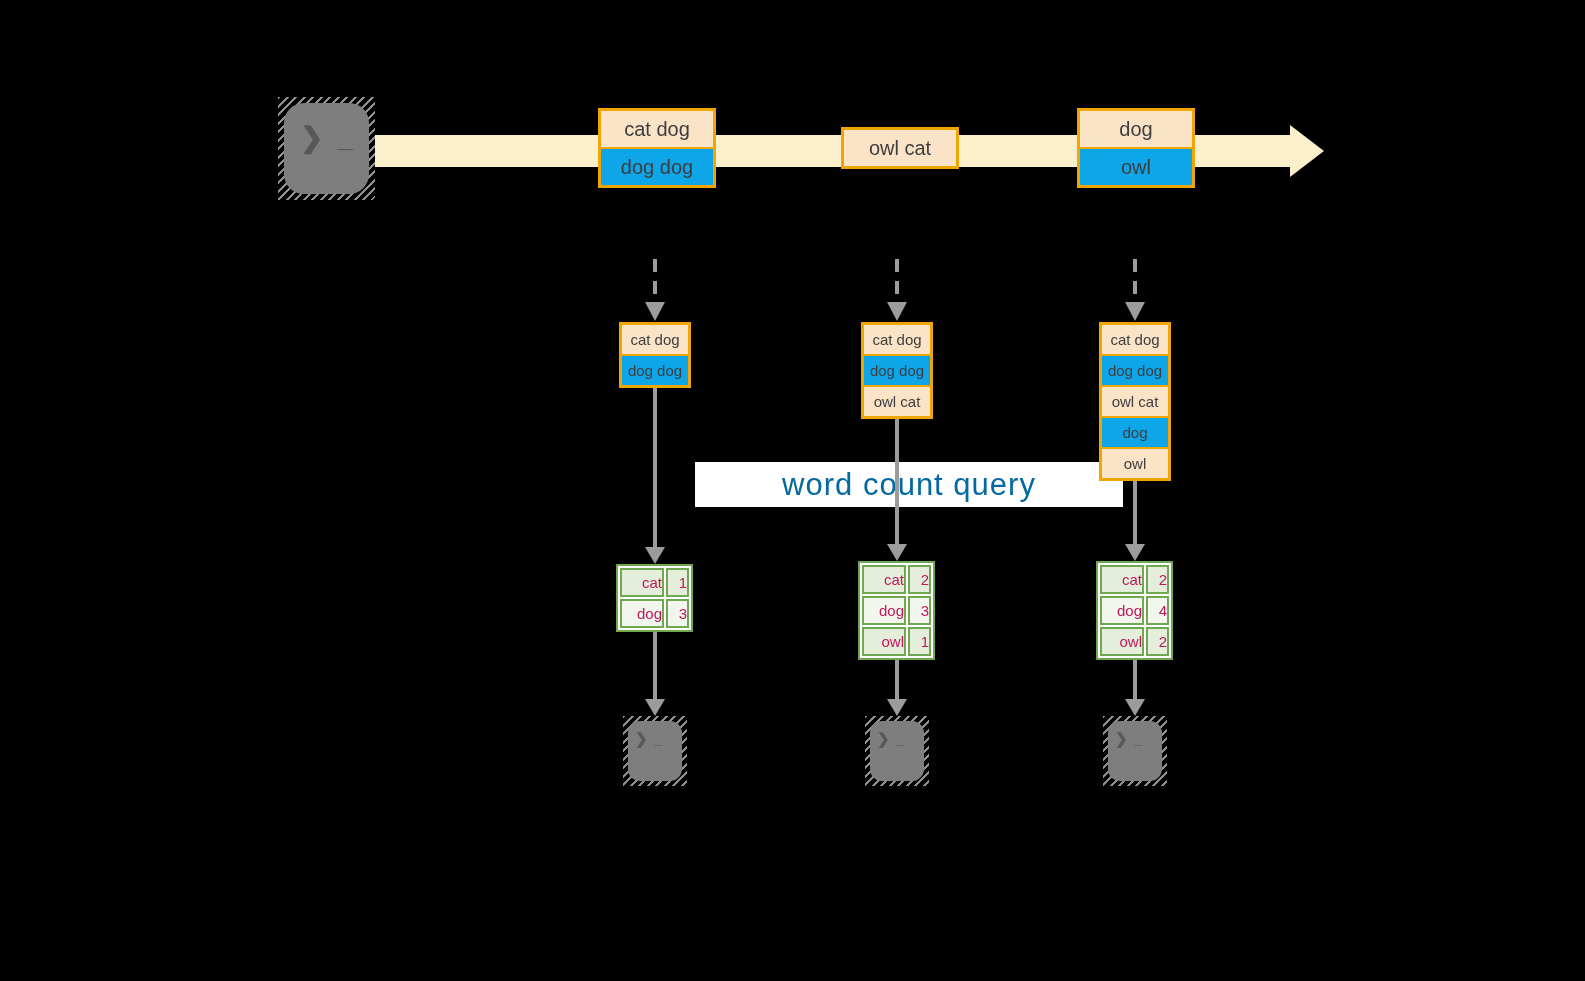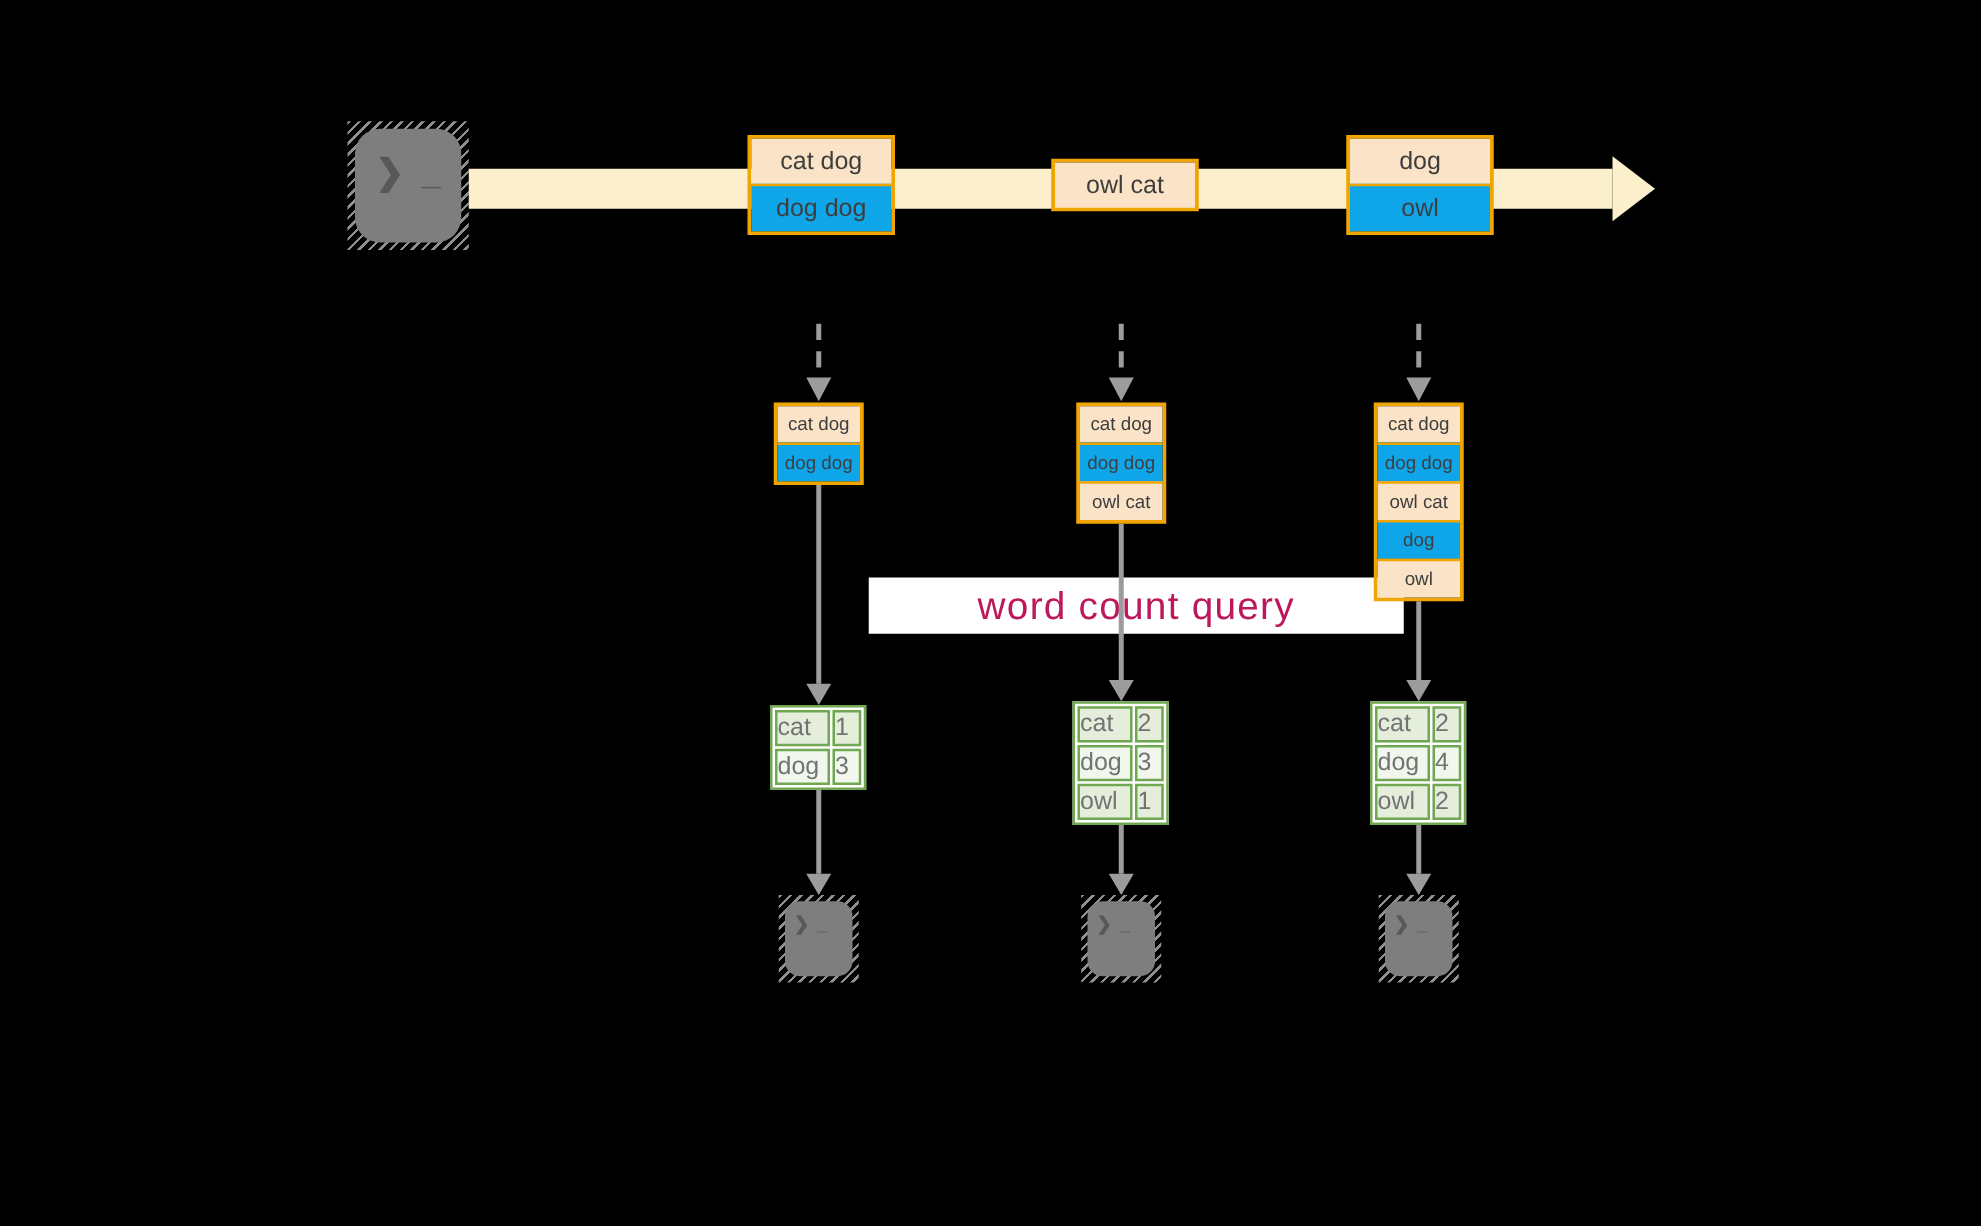--- a/index.html
+++ b/index.html
@@ -26,25 +26,25 @@
   .erow{width:112px;height:36px;line-height:36px;text-align:center;font-size:20px;color:#3e3e3e;}
   .erow + .erow{border-top:2px solid #F0A500;}
   .sbox{position:absolute;border:3px solid #F0A500;z-index:3;}
   .srow{width:66px;height:29px;line-height:29px;text-align:center;font-size:15px;color:#3e3e3e;}
   .srow + .srow{border-top:2px solid #F0A500;}
   .fill-a{background:#FAE3C6;}
   .fill-b{background:#0ea5e9;}
   
   #query-band{position:absolute;left:695px;top:462px;width:428px;height:45px;background:#ffffff;z-index:1;
     display:flex;align-items:center;justify-content:center;}
-  #query-band span{font-size:31px;font-weight:300;color:#be185d;letter-spacing:1px;}
+  #query-band span{font-size:31px;font-weight:300;color:#0369a1;letter-spacing:1px;}
   
   .wtable{position:absolute;background:#ffffff;border:2px solid #6FA850;z-index:3;
     display:grid;grid-template-columns:44px 23px;gap:2px;padding:2px;}
-  .wcell{border:2px solid #6FA850;height:25px;line-height:25px;text-align:left;font-size:20px;color:#737373;box-sizing:content-box;}
+  .wcell{border:2px solid #6FA850;height:25px;line-height:25px;text-align:right;font-size:15px;color:#be185d;box-sizing:content-box;}
   .gfill-a{background:#E5EEDB;}
   .gfill-b{background:#F2F7ED;}
   
   #arrows{position:absolute;left:0;top:0;z-index:2;}
 </style>
 </head>
 <body>
 
 <div id="canvas">
 

